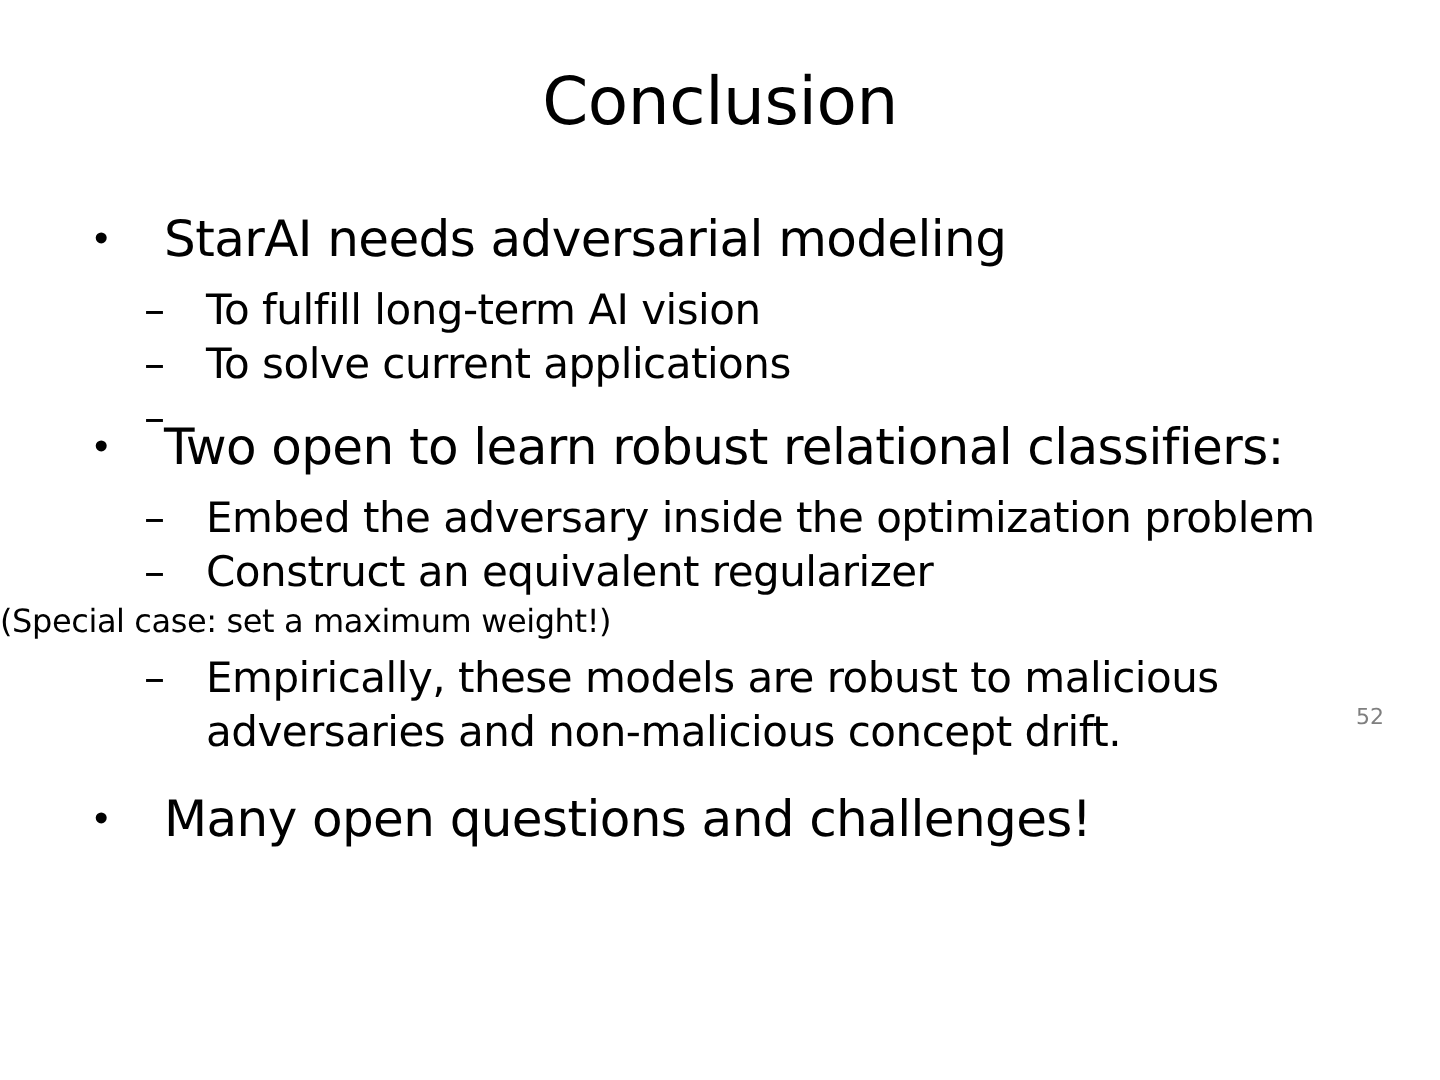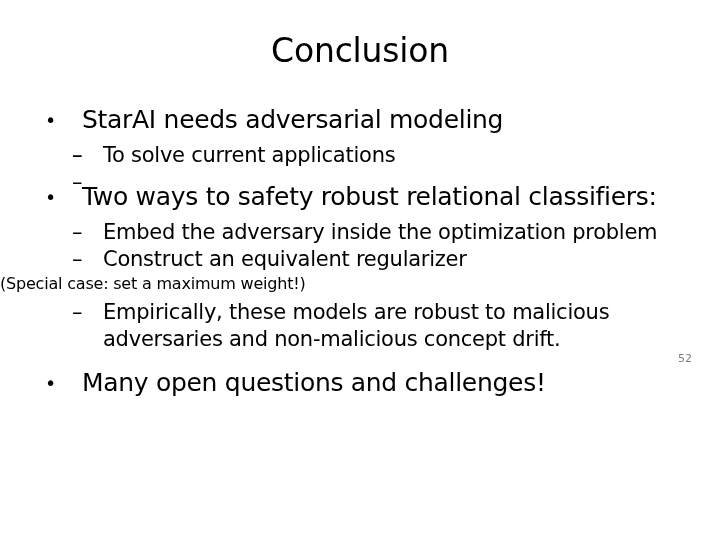--- a/index.html
+++ b/index.html
@@ -112,36 +112,37 @@
 
     <div class="lvl1">
       <span class="marker">•</span>
       <span class="txt">StarAI needs adversarial modeling</span>
     </div>
 
     <div class="sp-after-b1"></div>
 
     <div class="lvl2">
       <span class="marker">–</span>
+      <span class="txt">To fulfill long-term AI vision</span>
     </div>
 
     <div class="lvl2">
       <span class="marker">–</span>
       <span class="txt">To solve current applications</span>
     </div>
 
     <div class="lvl2">
       <span class="marker">–</span>
     </div>
 
     <div class="sp-before-b2"></div>
 
     <div class="lvl1">
       <span class="marker">•</span>
-      <span class="txt">Two ways to safety robust relational classifiers:</span>
+      <span class="txt">Two open to learn robust relational classifiers:</span>
     </div>
 
     <div class="sp-after-b1"></div>
 
     <div class="lvl2">
       <span class="marker">–</span>
       <span class="txt">Embed the adversary inside the optimization problem</span>
     </div>
 
     <div class="lvl2">

